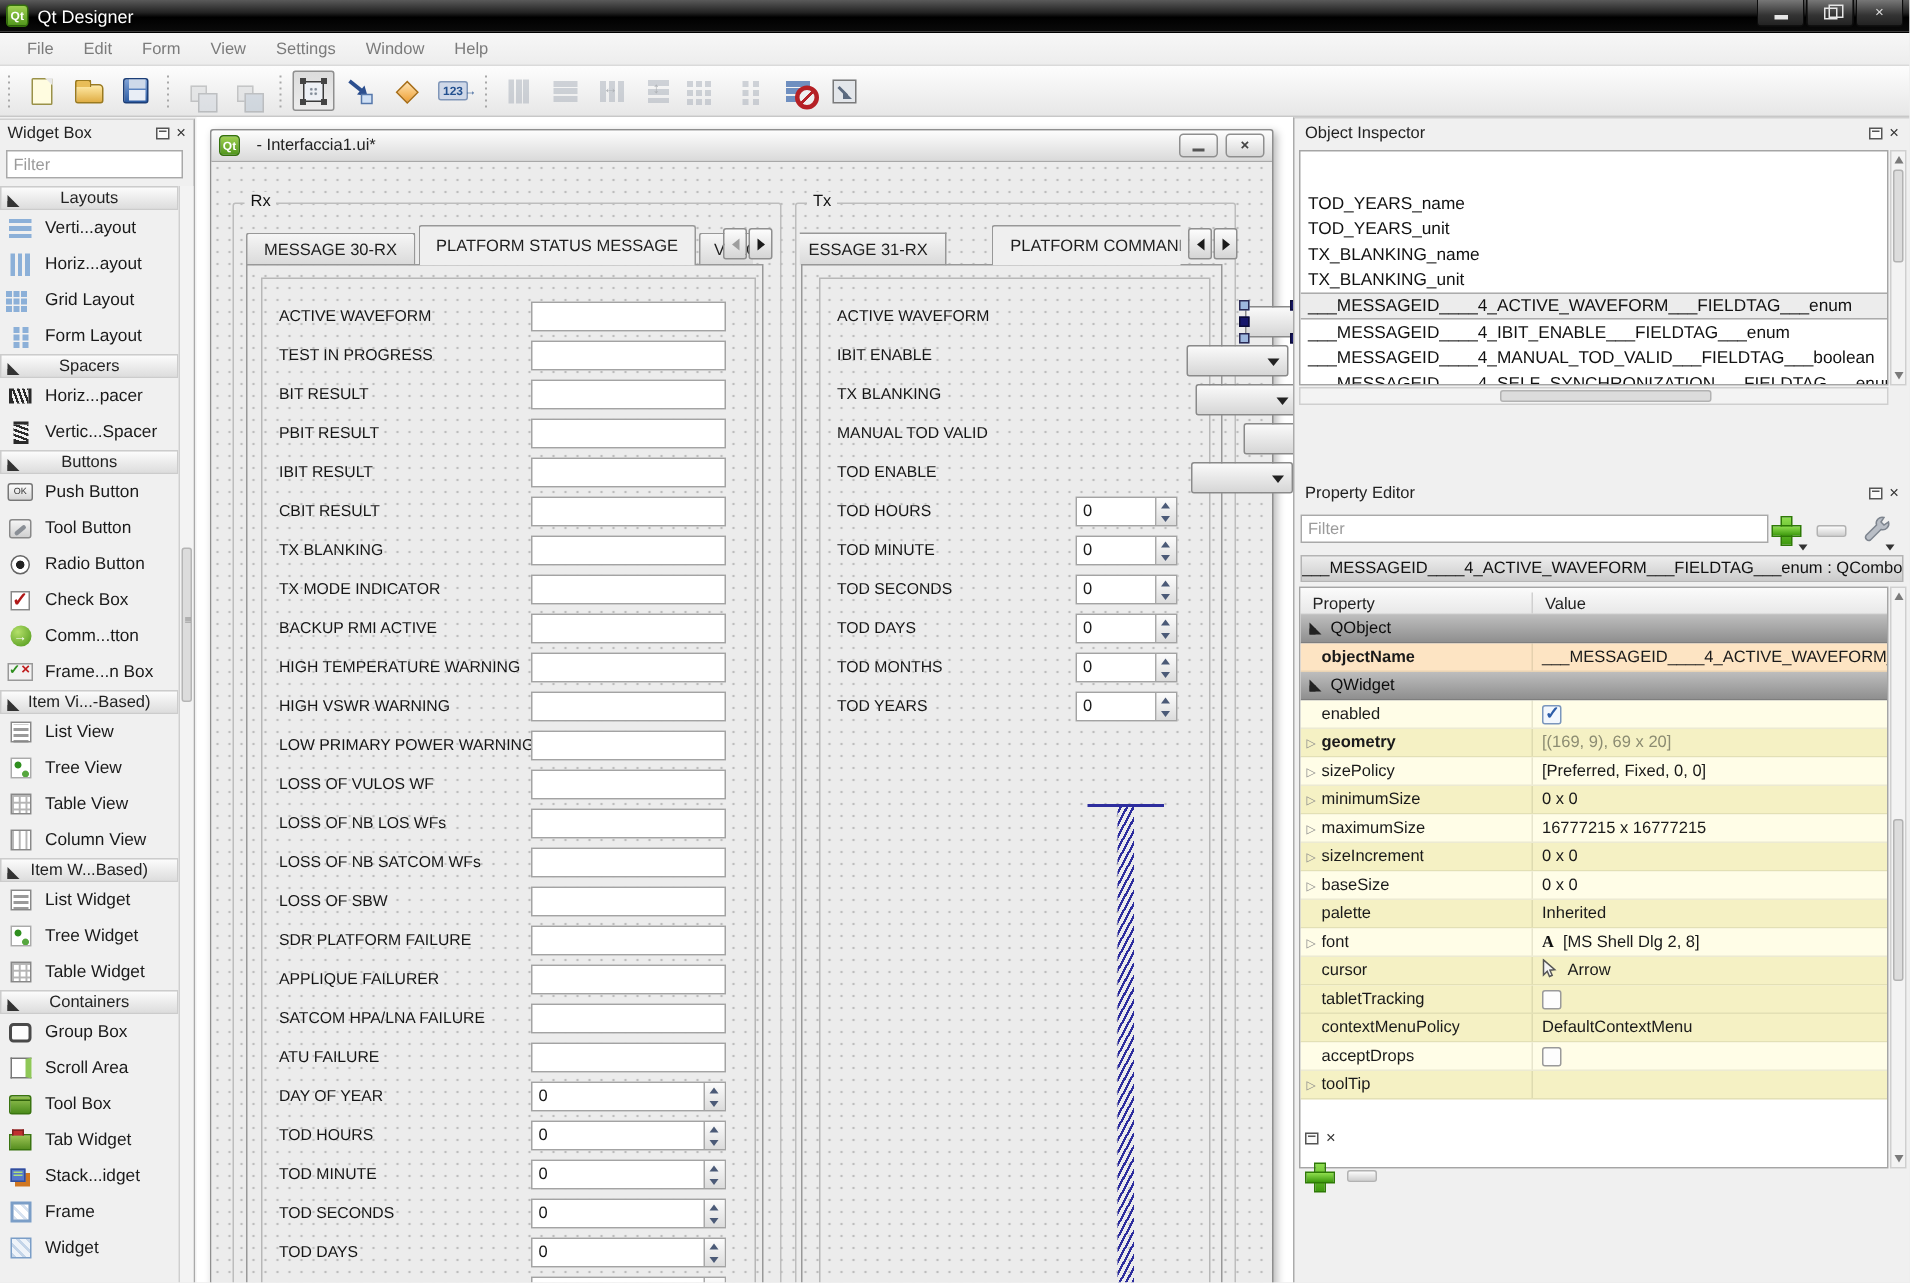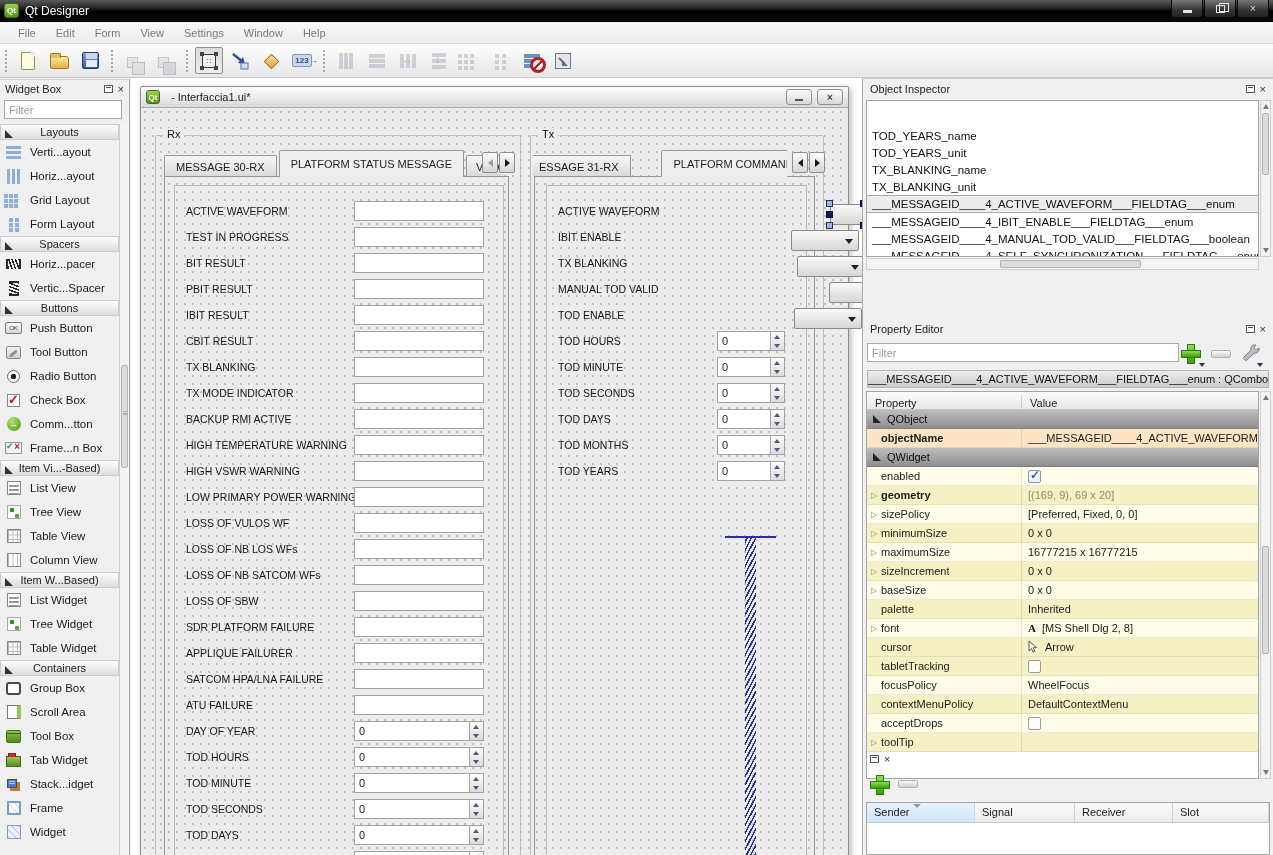--- a/index.html
+++ b/index.html
@@ -978,29 +978,20 @@
           </div>
           <div class="pe-row y2">
             <div class="pe-c1">
               <div class="exp-arrow"></div>
               <div class="pe-name">tabletTracking</div>
             </div>
             <div class="pe-c2">
               <div class="cbx"></div>
             </div>
           </div>
-          <div class="pe-row y1">
-            <div class="pe-c1">
-              <div class="exp-arrow"></div>
-              <div class="pe-name">focusPolicy</div>
-            </div>
-            <div class="pe-c2">
-              <div>WheelFocus</div>
-            </div>
-          </div>
           <div class="pe-row y2">
             <div class="pe-c1">
               <div class="exp-arrow"></div>
               <div class="pe-name">contextMenuPolicy</div>
             </div>
             <div class="pe-c2">
               <div>DefaultContextMenu</div>
             </div>
           </div>
           <div class="pe-row y1">
@@ -1034,23 +1025,15 @@
     <div class="dock-header">
       <div class="dock-btns">
         <div class="float-btn"></div>
         <div class="close-x">×</div>
       </div>
     </div>
     <div class="sse-tools">
       <div class="btn-plus" style="position:relative;top:0;"></div>
       <div class="btn-minus" style="position:relative;top:0;"></div>
     </div>
-    <div class="sse-table">
-      <div class="sse-thead" id="sse-head">
-          <div class="sse-th sorted" style="width: 108px;">Sender<div class="sort-tri"></div></div>
-          <div class="sse-th" style="width: 100px;">Signal</div>
-          <div class="sse-th" style="width: 98px;">Receiver</div>
-          <div class="sse-th" style="flex: 1 1 0%;">Slot</div>
-        </div>
-    </div>
   </div>
 
 </div>
 
 </body></html>

